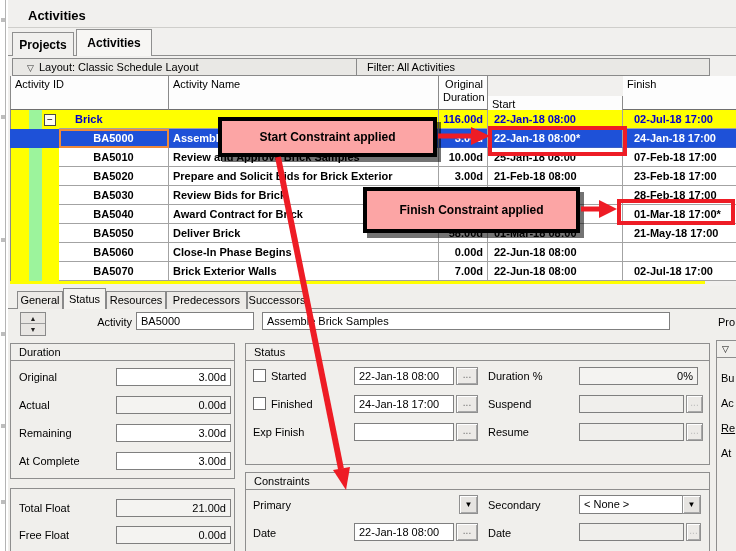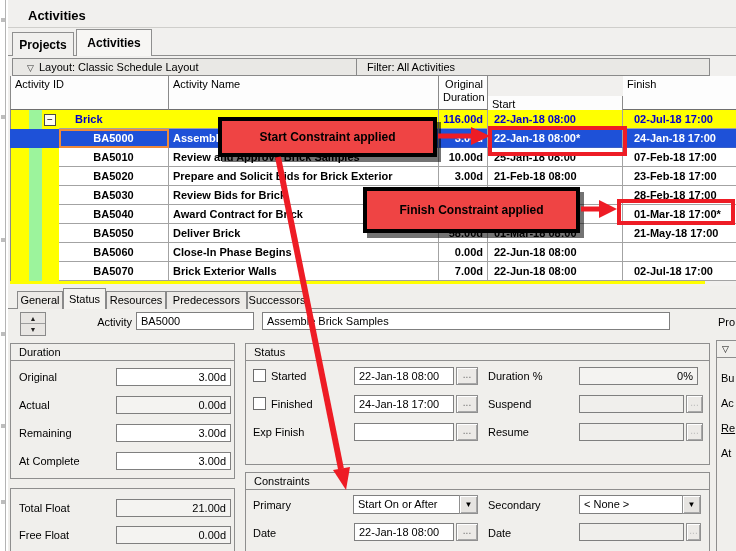--- a/index.html
+++ b/index.html
@@ -69,21 +69,21 @@
         color:#6e6e6e;box-shadow:inset 1px 1px 0 #ffffff, inset -1px -1px 0 #a8a8a8;font-size:10px;}
   .btn3.dis{color:#bdbdbd;}
   .gbox{border:1px solid #8e8e8e;background:#f0efec;}
   .gbox .gtitle{height:17px;line-height:16px;padding-left:8px;border-bottom:1px solid #8e8e8e;}
   .chk{width:13px;height:13px;border:1px solid #6b6b6b;background:#fff;}
   .cmb-field{border:1px solid #7f7f7f;background:#fff;height:19px;line-height:17px;padding:0 4px;white-space:nowrap;overflow:hidden;}
   .cmb-btn{border:1px solid #909090;background:#e6e4e1;height:19px;text-align:center;line-height:17px;
            font-size:8px;box-shadow:inset 1px 1px 0 #ffffff, inset -1px -1px 0 #a8a8a8;}
 
   
-  .note{background:#ef4444;border:4px solid #000;box-shadow:4px 5px 0 rgba(0,0,0,0.55);
+  .note{background:#fca5a5;border:4px solid #000;box-shadow:4px 5px 0 rgba(0,0,0,0.55);
         font-weight:bold;font-size:12px;display:flex;align-items:center;justify-content:center;z-index:30;}
   .redrect{border:4px solid var(--annotation-red);z-index:25;}
   #arrows{left:0;top:0;width:736px;height:551px;z-index:40;pointer-events:none;}
 </style>
 </head>
 <body>
 
 <div class="abs" id="app"></div>
 <div class="abs edge-line"></div>
 <div class="abs edge-mark" style="top:18px"></div>
@@ -237,21 +237,20 @@
   <div class="abs fld" style="left:108px;top:79px;width:100px;"></div>
   <div class="abs btn3" style="left:210px;top:79px;width:22px;">...</div>
   <div class="abs lbl" style="left:242px;top:79px;">Resume</div>
   <div class="abs fld dis" style="left:333px;top:79px;width:105px;"></div>
   <div class="abs btn3 dis" style="left:440px;top:79px;width:17px;">...</div>
 </div>
 
 <div class="abs gbox" style="left:245px;top:472px;width:465px;height:79px;border-bottom:none;">
   <div class="gtitle">Constraints</div>
   <div class="abs lbl" style="left:7px;top:23px;">Primary</div>
-  <div class="abs cmb-field" style="left:107px;top:22px;width:107px;">Start On or After</div>
   <div class="abs cmb-btn" style="left:213px;top:22px;width:19px;">▼</div>
   <div class="abs lbl" style="left:242px;top:23px;">Secondary</div>
   <div class="abs cmb-field" style="left:333px;top:22px;width:104px;">&lt; None &gt;</div>
   <div class="abs cmb-btn" style="left:436px;top:22px;width:19px;">▼</div>
 
   <div class="abs lbl" style="left:7px;top:51px;">Date</div>
   <div class="abs fld" style="left:108px;top:50px;width:100px;">22-Jan-18 08:00</div>
   <div class="abs btn3" style="left:210px;top:50px;width:22px;">...</div>
   <div class="abs lbl" style="left:242px;top:51px;">Date</div>
   <div class="abs fld dis" style="left:333px;top:50px;width:105px;"></div>

